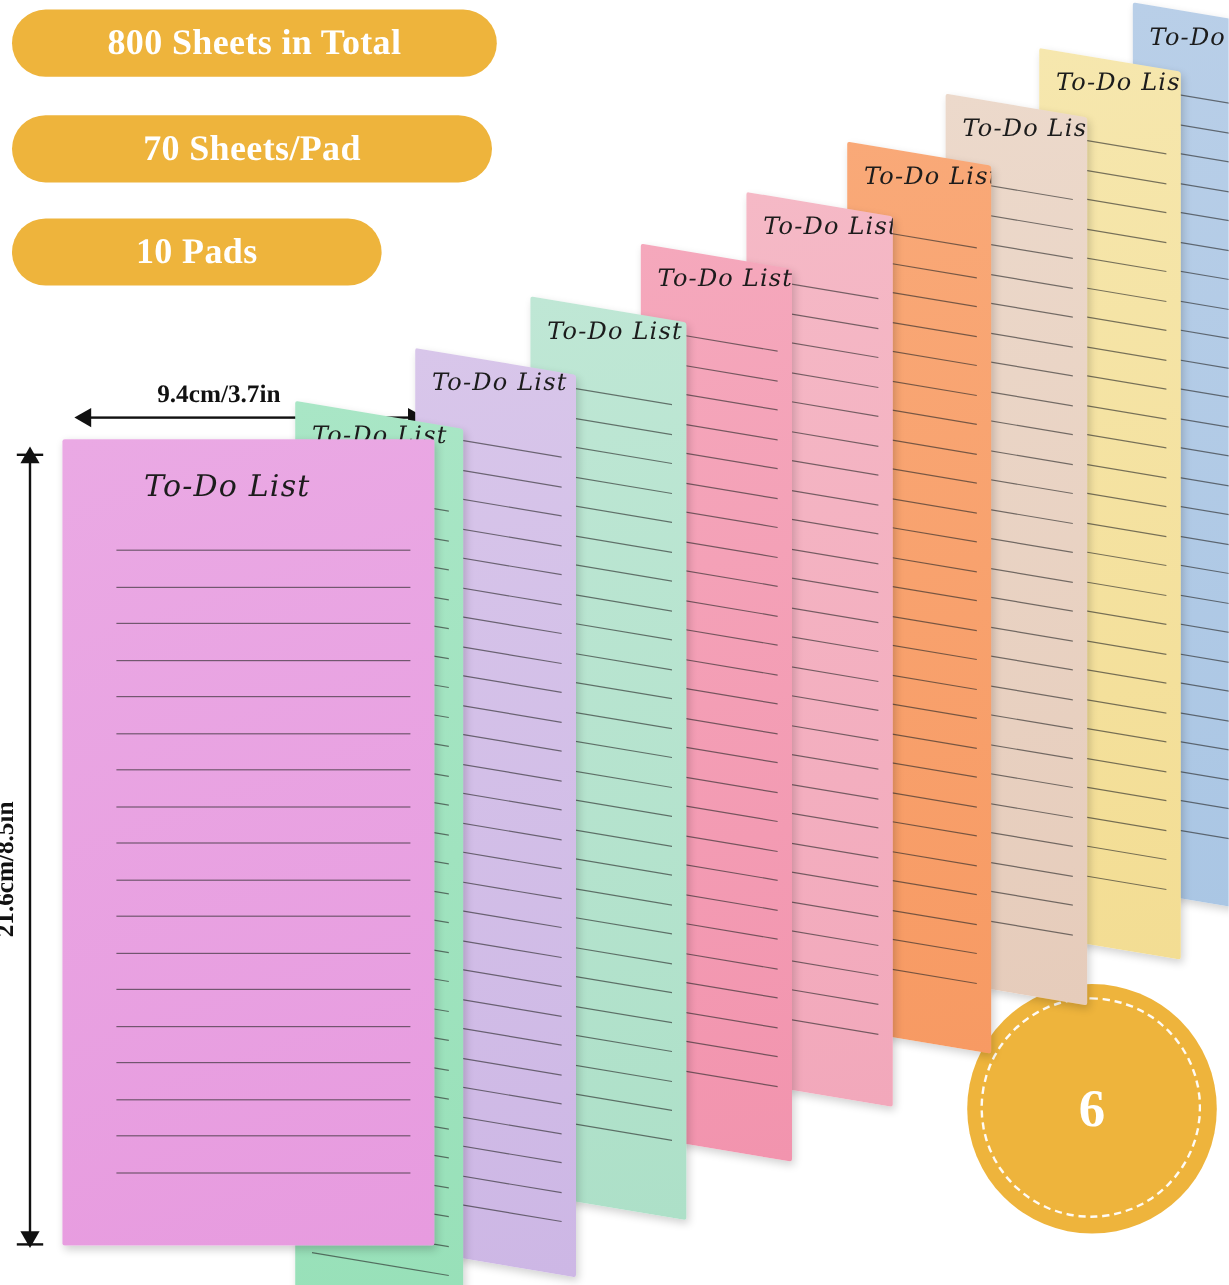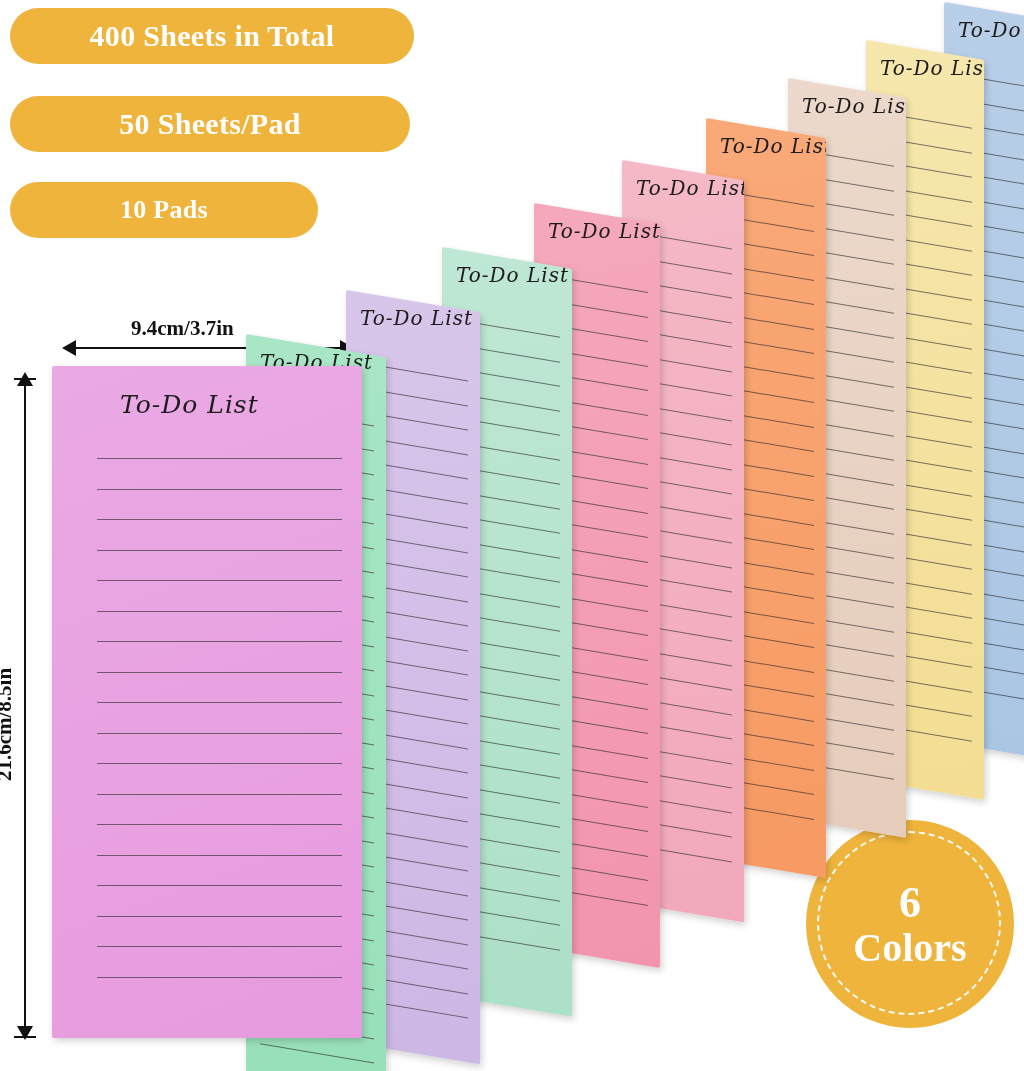--- a/index.html
+++ b/index.html
@@ -27,21 +27,21 @@
     display: flex;
     align-items: center;
     justify-content: center;
     font-weight: bold;
     letter-spacing: .3px;
     box-shadow: 0 0 0 rgba(0,0,0,0);
     font-family: "Liberation Serif", serif;
   }
   #badge0 { left: 10px;  top: 8px;   width: 404px; height: 56px; font-size: 30px; }
   #badge1 { left: 10px;  top: 96px;  width: 400px; height: 56px; font-size: 30px; }
-  #badge2 { left: 10px;  top: 182px; width: 308px; height: 56px; font-size: 26px; }
+  #badge2 { left: 10px;  top: 182px; width: 308px; height: 56px; font-size: 30px; }
 
   
   .pad {
     position: absolute;
     transform-origin: top left;
     box-shadow: 2px 3px 7px rgba(0,0,0,0.18);
     overflow: hidden;
     border-radius: 2px;
   }
   .pad .lines {
@@ -461,23 +461,22 @@
   <div class="arrow" style="left:340px; top:340px; border-top:8px solid transparent; border-bottom:8px solid transparent; border-left:14px solid #111;"></div>
 
   <div class="dim-label" style="left:-52px; top:712px; transform: rotate(-90deg); transform-origin: center;">21.6cm/8.5in</div>
 
   <div class="dim-line" style="left:24px; top:378px; width:2px; height:660px;"></div>
   <div class="arrow" style="left:17px; top:372px; border-left:8px solid transparent; border-right:8px solid transparent; border-bottom:14px solid #111;"></div>
   <div class="arrow" style="left:17px; top:1026px; border-left:8px solid transparent; border-right:8px solid transparent; border-top:14px solid #111;"></div>
   <div class="dim-line" style="left:14px; top:378px; width:22px; height:2px;"></div>
   <div class="dim-line" style="left:14px; top:1036px; width:22px; height:2px;"></div>
 
-  <div class="badge" id="badge0">400 Sheets in Total</div>
-  <div class="badge" id="badge1">50 Sheets/Pad</div>
+  <div class="badge" id="badge0">800 Sheets in Total</div>
+  <div class="badge" id="badge1">70 Sheets/Pad</div>
   <div class="badge" id="badge2">10 Pads</div>
 
   <div id="seal">
     <div class="dashed-ring"></div>
     <div class="num">6</div>
-    <div class="word">Colors</div>
   </div>
 
 </div>
 
 </body></html>

